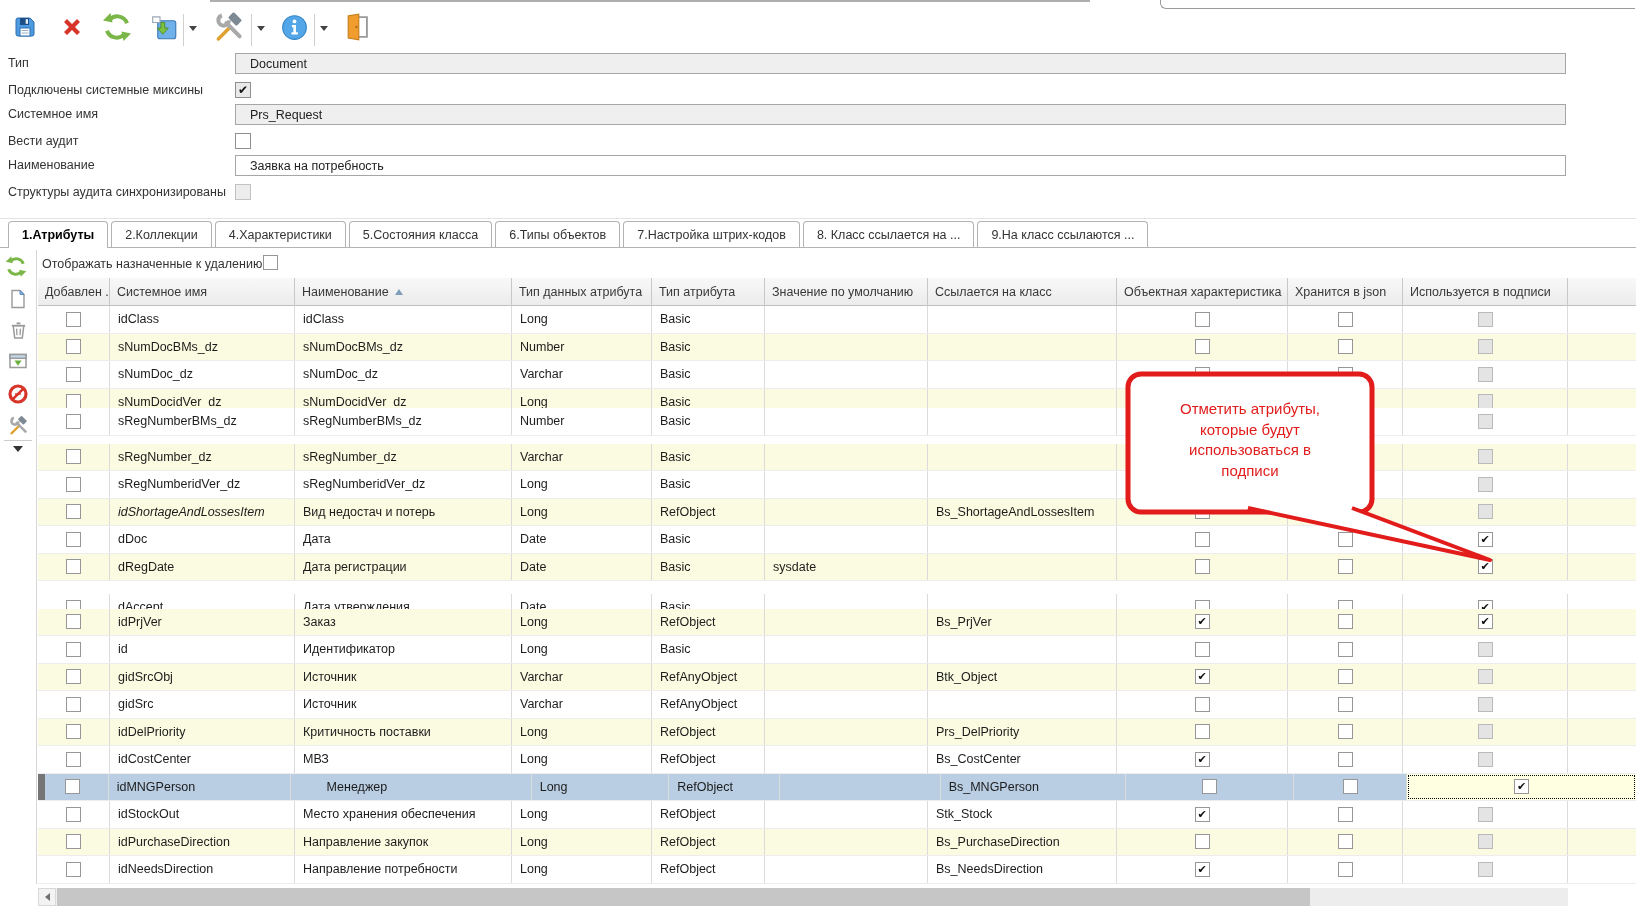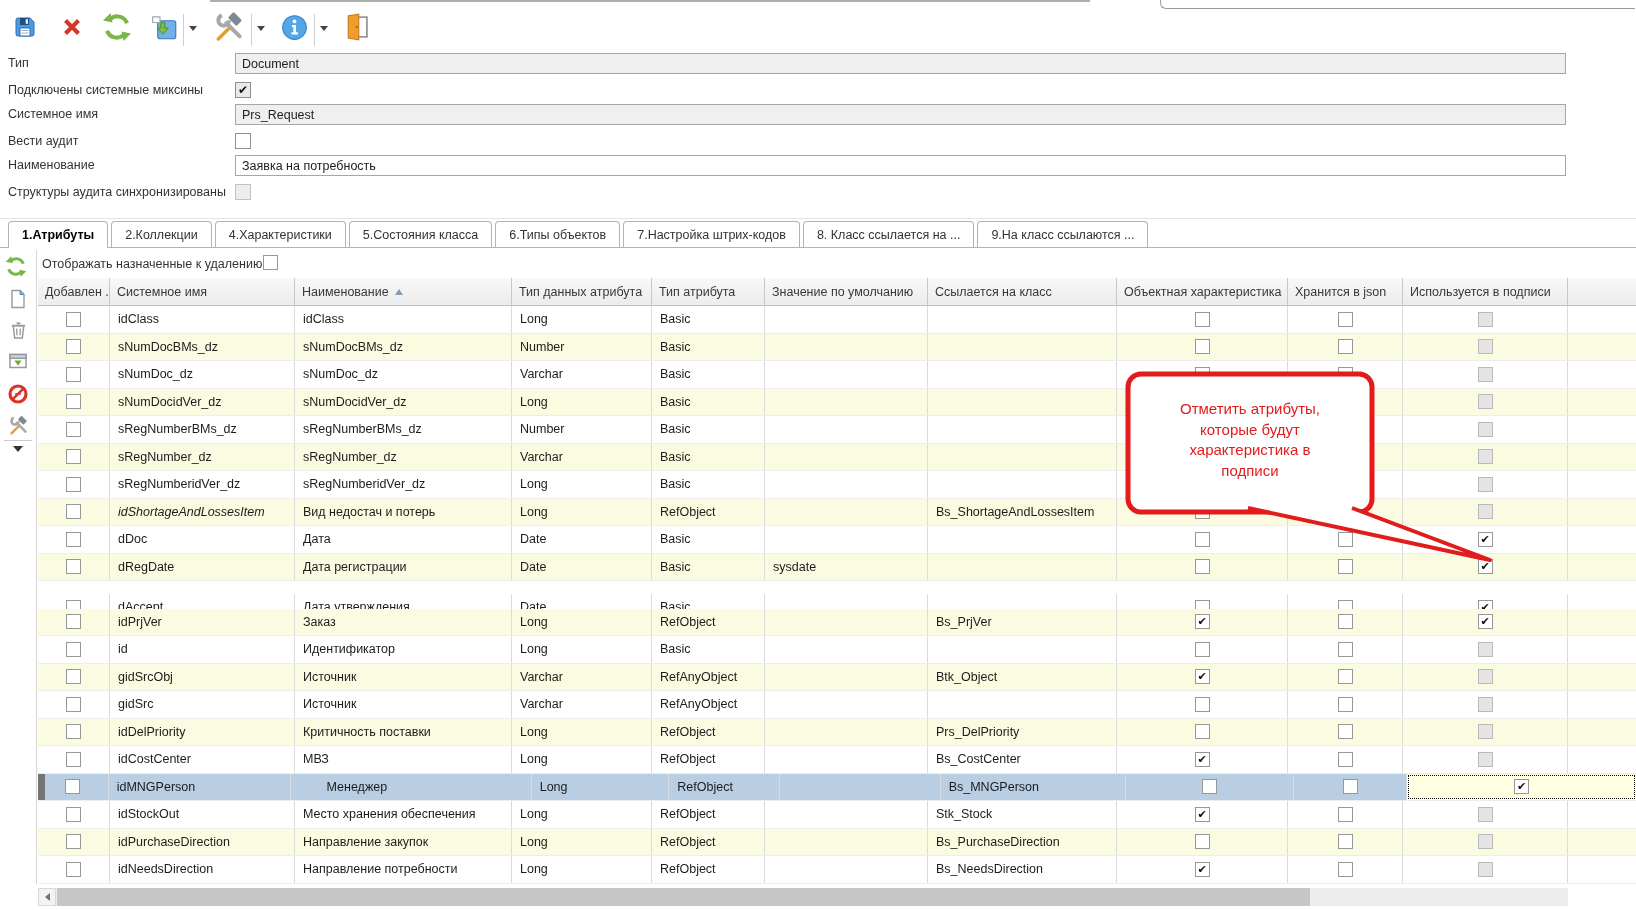--- a/index.html
+++ b/index.html
@@ -15,21 +15,21 @@
   
   #main-toolbar{left:0;top:10px;width:1636px;height:40px;}
   .tbtn{position:absolute;top:0;display:flex;align-items:center;justify-content:center;cursor:pointer;}
   .tsep{position:absolute;top:4px;width:1px;height:32px;background:#cfcfcf;}
   .dd-arrow{position:absolute;top:16px;width:0;height:0;border-left:4px solid transparent;
       border-right:4px solid transparent;border-top:5px solid #444;}
 
   
   .flabel{position:absolute;left:8px;color:#333;white-space:nowrap;}
   .finput{position:absolute;left:235px;width:1331px;height:21px;box-sizing:border-box;
-      border:1px solid #a6a6a6;font-size:12.5px;padding:2px 6px;display:flex;align-items:center;
+      border:1px solid #a6a6a6;font-size:12.5px;padding:2px 14px;display:flex;align-items:center;
       white-space:nowrap;overflow:hidden;background:#fff;}
   .finput.ro{background:#efefef;}
   .fcb{position:absolute;left:235px;width:16px;height:16px;box-sizing:border-box;border:1px solid #8f8f8f;
       background:#fff;display:flex;align-items:center;justify-content:center;font-size:12px;font-weight:bold;color:#111;}
   .fcb.ro{background:#e9e9e9;}
   .fcb.dis{background:#ededed;border-color:#c2c2c2;}
 
   
   #tab-baseline{left:0;top:247px;width:1636px;height:1px;background:#b3b3b3;}
   #tabstrip{left:8px;top:221px;height:27px;display:flex;align-items:flex-start;}
@@ -348,21 +348,21 @@
           <span class="gcb"></span>
         </div>
         <div class="cell center" style="width: 115px;">
           <span class="gcb"></span>
         </div>
         <div class="cell center" style="width: 165px;">
           <span class="gcb dis"></span>
         </div>
         <div class="cell" style="width: 68px; border-right: none;"></div>
       </div>
-      <div class="grow" style="top: 110px;">
+      <div class="grow" style="top: 102px;">
         <div class="cell center" style="width: 72px;">
           <span class="gcb"></span>
         </div>
         <div class="cell" style="width: 185px;">sRegNumberBMs_dz</div>
         <div class="cell" style="width: 217px;">sRegNumberBMs_dz</div>
         <div class="cell" style="width: 140px;">Number</div>
         <div class="cell" style="width: 113px;">Basic</div>
         <div class="cell" style="width: 163px;"></div>
         <div class="cell" style="width: 189px;"></div>
         <div class="cell center" style="width: 171px;">
@@ -720,15 +720,15 @@
 </div>
 <div class="abs" id="hscroll-thumb"></div>
 
 <svg class="abs" id="callout-svg">
   <rect x="18" y="14" width="244" height="138" rx="13" fill="#ffffff" stroke="#e21b1b" stroke-width="5"></rect>
   <path d="M138 148 L380 200 L242 148" fill="#ffffff" stroke="#e21b1b" stroke-width="4" stroke-linejoin="round"></path>
 </svg>
 <div class="abs" id="callout-text" style="color: rgb(226, 27, 27);">
     <div>Отметить атрибуты,</div>
     <div>которые будут</div>
-    <div>характеристика в</div>
+    <div>использоваться в</div>
     <div>подписи</div>
   </div>
 
 </body></html>

